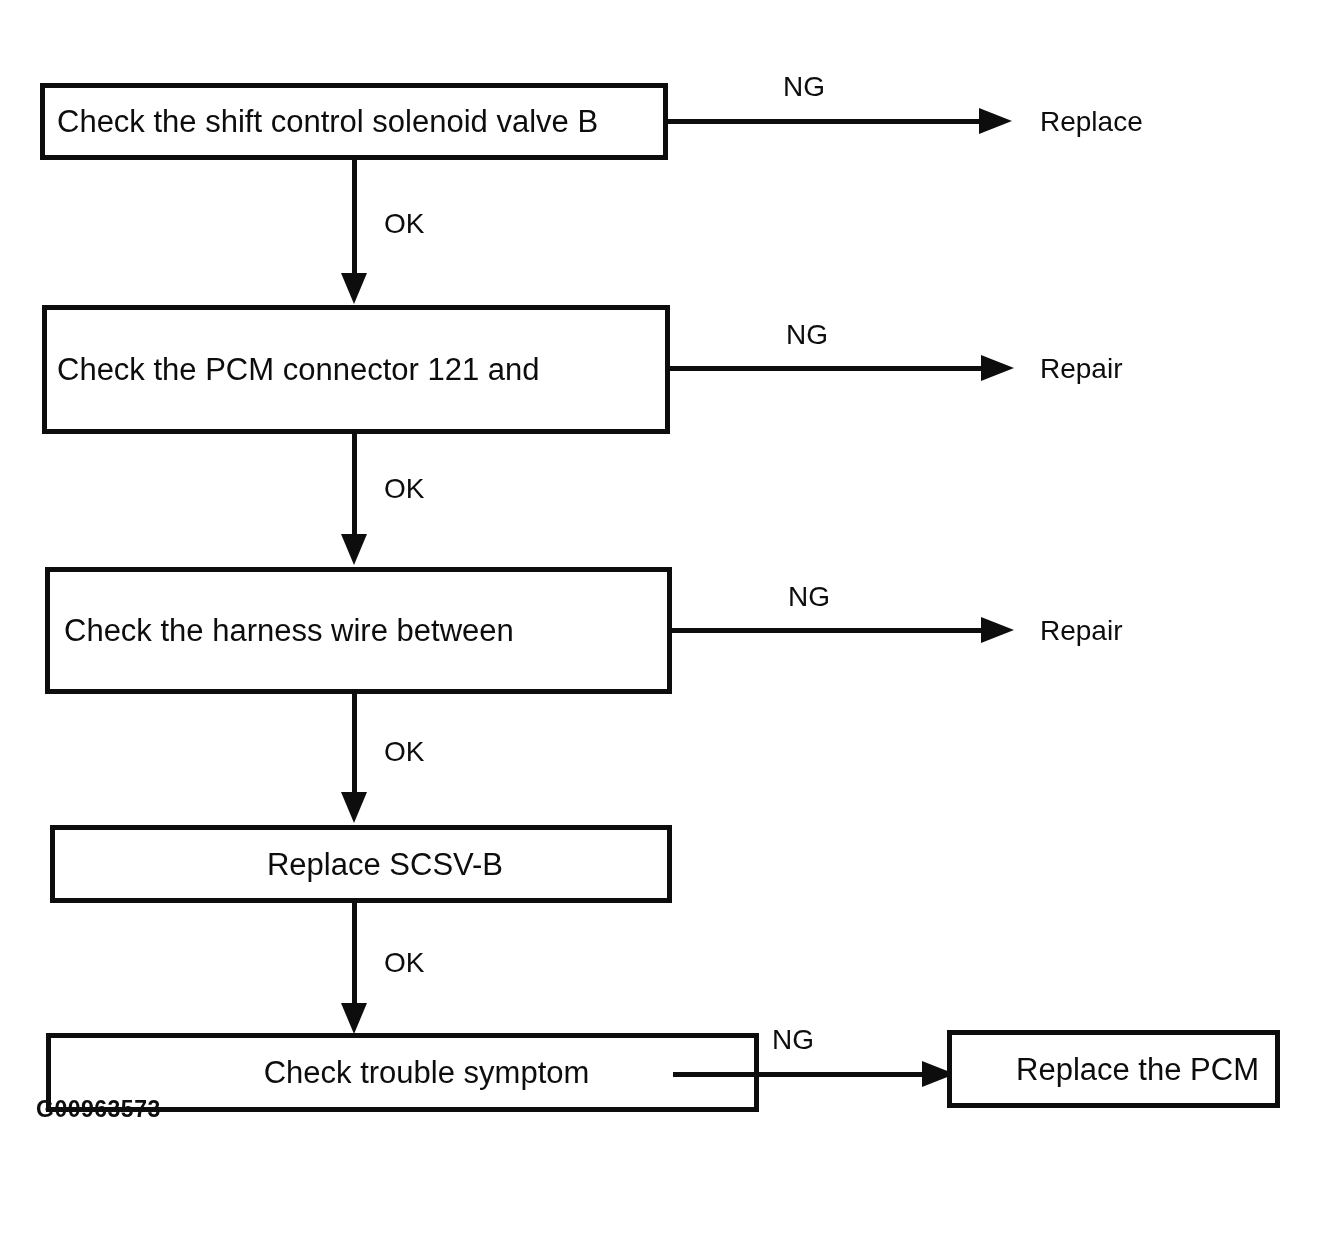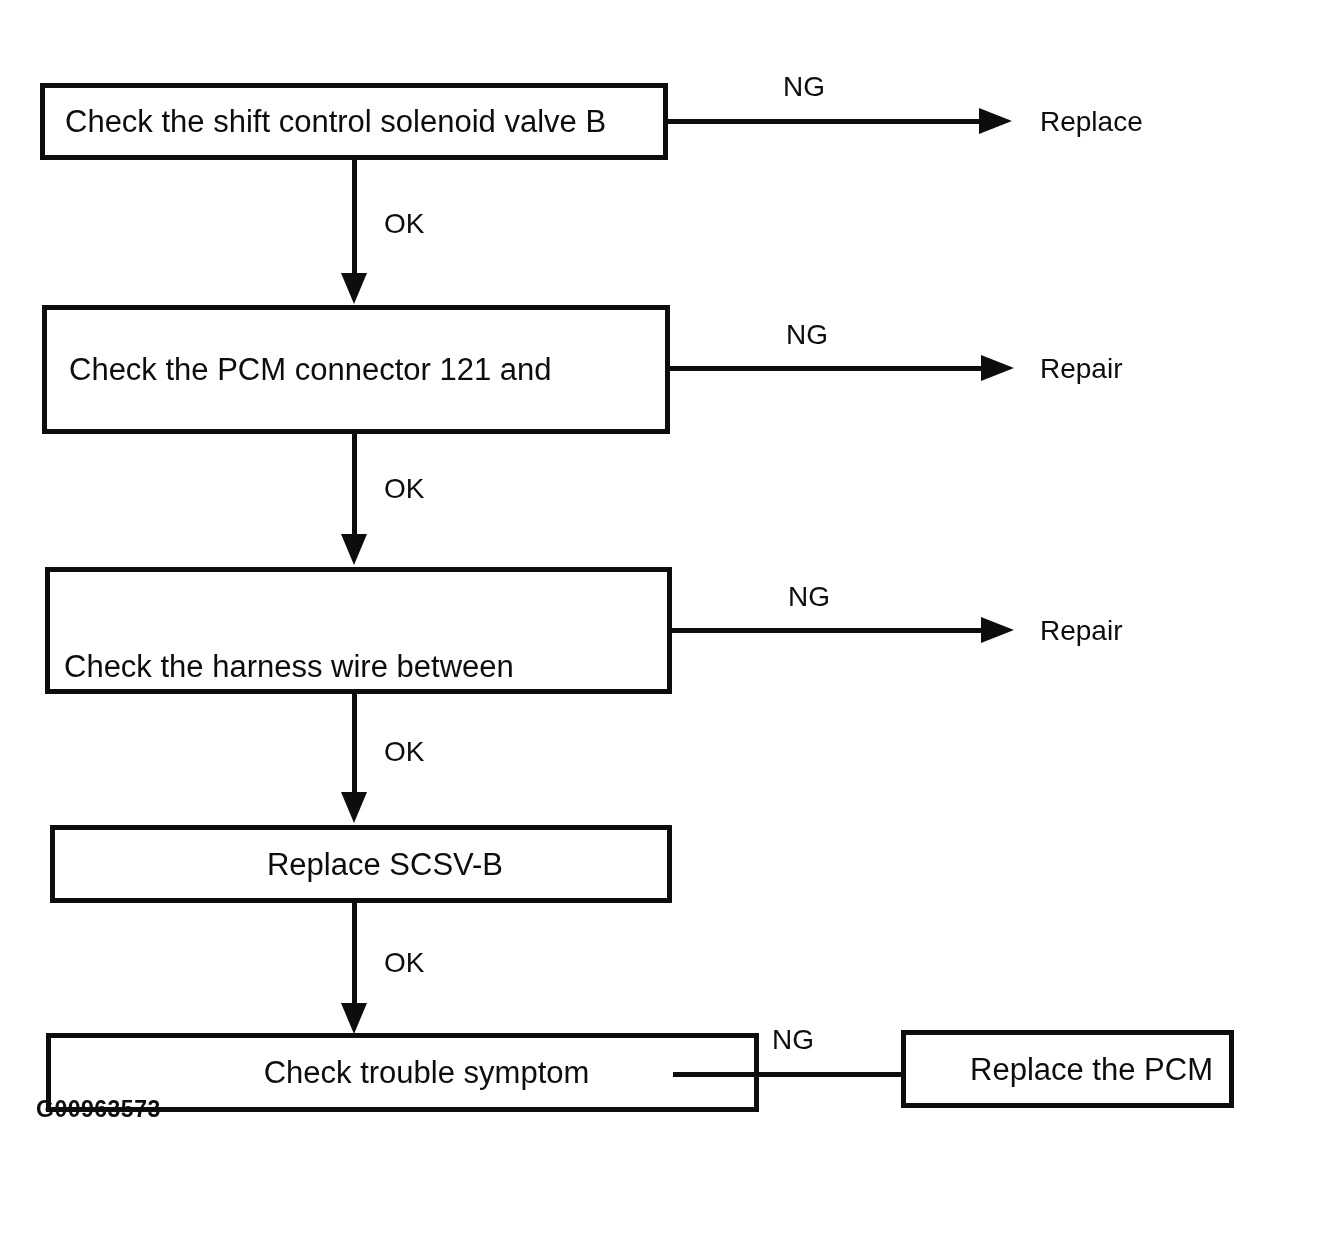--- a/index.html
+++ b/index.html
@@ -52,45 +52,45 @@
     font-size: 23px;
     font-weight: bold;
     letter-spacing: 0.5px;
   }
 </style>
 </head>
 <body>
 
 <div class="canvas">
 
-  <div class="box align-left" style="left:40px; top:83px; width:628px; height:77px; padding-left:20px;">
+  <div class="box align-left" style="left:40px; top:83px; width:628px; height:77px; padding-left:12px;">
     <span>Check the shift control solenoid valve B</span>
   </div>
   <div class="hline" style="left:668px; top:119px; width:312px;"></div>
   <div class="arr-right" style="left:979px; top:108px;"></div>
   <div class="lbl" style="left:783px; top:68px;">NG</div>
   <div class="lbl" style="left:1040px; top:103px;">Replace</div>
 
   <div class="vline" style="left:352px; top:160px; height:114px;"></div>
   <div class="arr-down" style="left:341px; top:273px;"></div>
   <div class="lbl" style="left:384px; top:205px;">OK</div>
 
-  <div class="box align-left" style="left:42px; top:305px; width:628px; height:129px; padding-left:22px;text-align:right;">
+  <div class="box align-left" style="left:42px; top:305px; width:628px; height:129px; padding-left:10px;text-align:right;">
     <span>Check the PCM connector 121 and</span>
   </div>
   <div class="hline" style="left:670px; top:366px; width:312px;"></div>
   <div class="arr-right" style="left:981px; top:355px;"></div>
   <div class="lbl" style="left:786px; top:316px;">NG</div>
   <div class="lbl" style="left:1040px; top:350px;">Repair</div>
 
   <div class="vline" style="left:352px; top:434px; height:101px;"></div>
   <div class="arr-down" style="left:341px; top:534px;"></div>
   <div class="lbl" style="left:384px; top:470px;">OK</div>
 
-  <div class="box align-left" style="left:45px; top:567px; width:627px; height:127px; padding-left:14px;justify-content:flex-end;">
+  <div class="box align-left" style="left:45px; top:567px; width:627px; height:127px; padding-left:14px;">
     <span>Check the harness wire between</span>
   </div>
   <div class="hline" style="left:672px; top:628px; width:310px;"></div>
   <div class="arr-right" style="left:981px; top:617px;"></div>
   <div class="lbl" style="left:788px; top:578px;">NG</div>
   <div class="lbl" style="left:1040px; top:612px;">Repair</div>
 
   <div class="vline" style="left:352px; top:694px; height:99px;"></div>
   <div class="arr-down" style="left:341px; top:792px;"></div>
   <div class="lbl" style="left:384px; top:733px;">OK</div>
@@ -103,19 +103,19 @@
   <div class="arr-down" style="left:341px; top:1003px;"></div>
   <div class="lbl" style="left:384px; top:944px;">OK</div>
 
   <div class="box align-center" style="left:46px; top:1033px; width:713px; height:79px;">
     <span>Check trouble symptom</span>
   </div>
   <div class="hline" style="left:673px; top:1072px; width:250px;"></div>
   <div class="arr-right" style="left:922px; top:1061px;"></div>
   <div class="lbl" style="left:772px; top:1021px;">NG</div>
 
-  <div class="box align-center" style="left:901px; top:1030px; width:333px; height:78px;">
+  <div class="box align-center" style="left:947px; top:1030px; width:333px; height:78px;">
     <span>Replace the PCM</span>
   </div>
 
   <div class="figid" style="left:36px; top:1096px;">G00963573</div>
 
 </div>
 
 </body></html>

